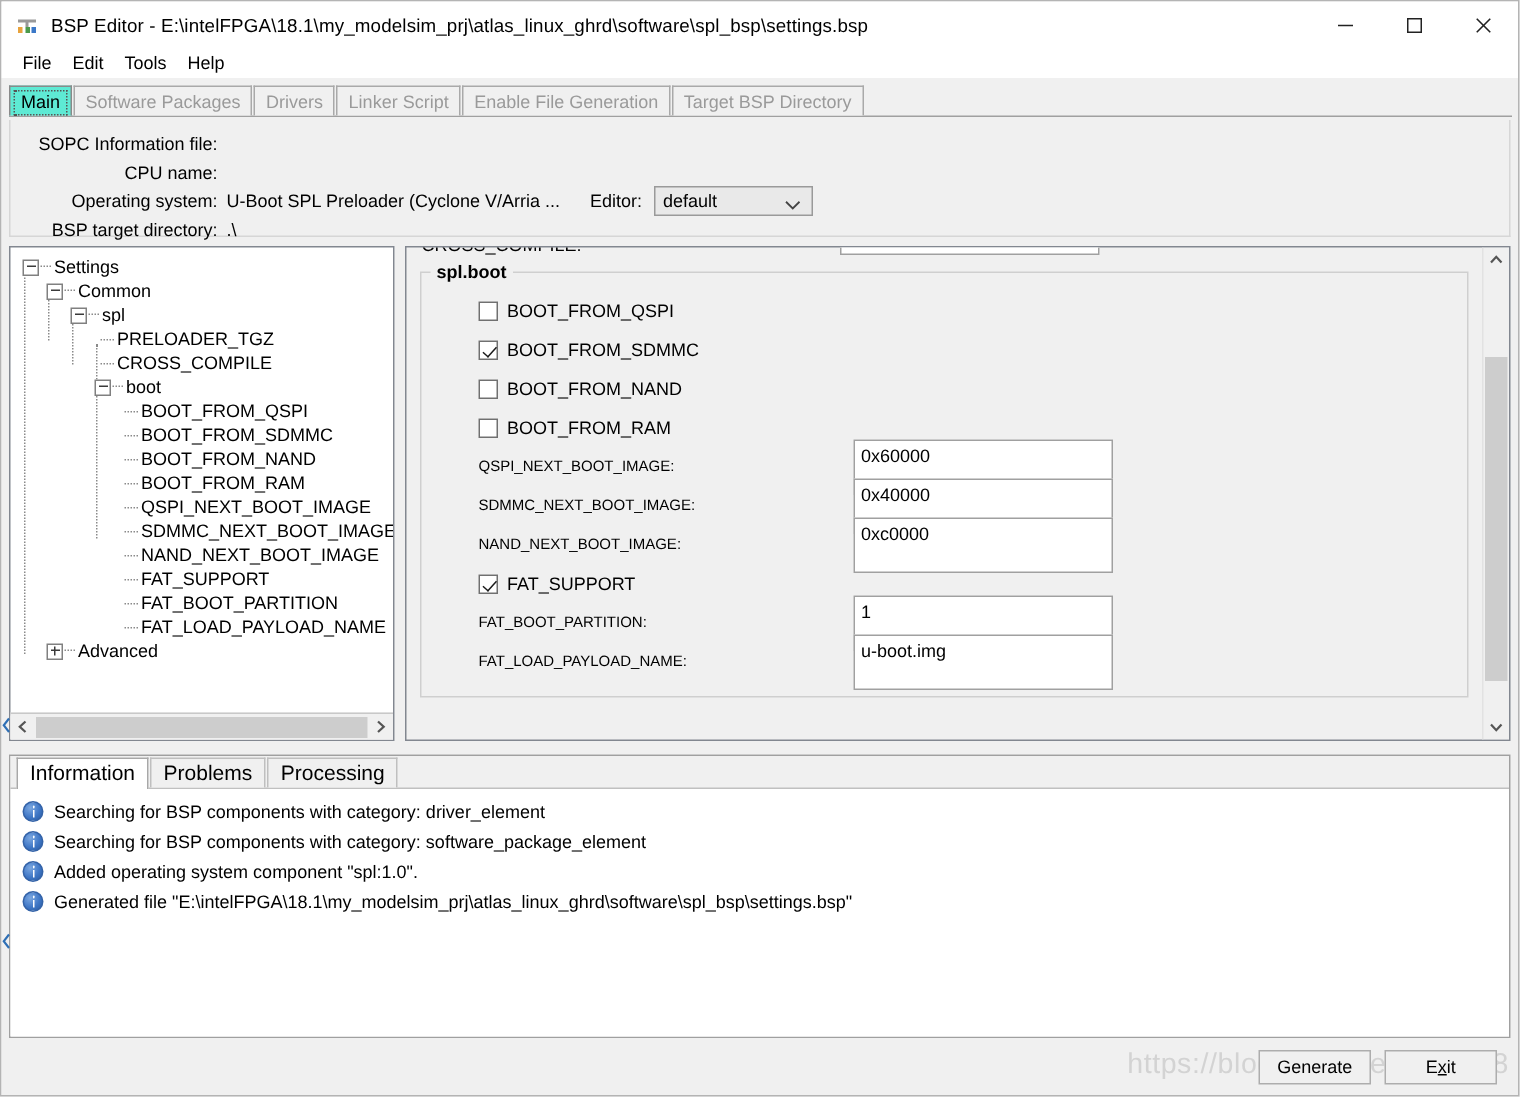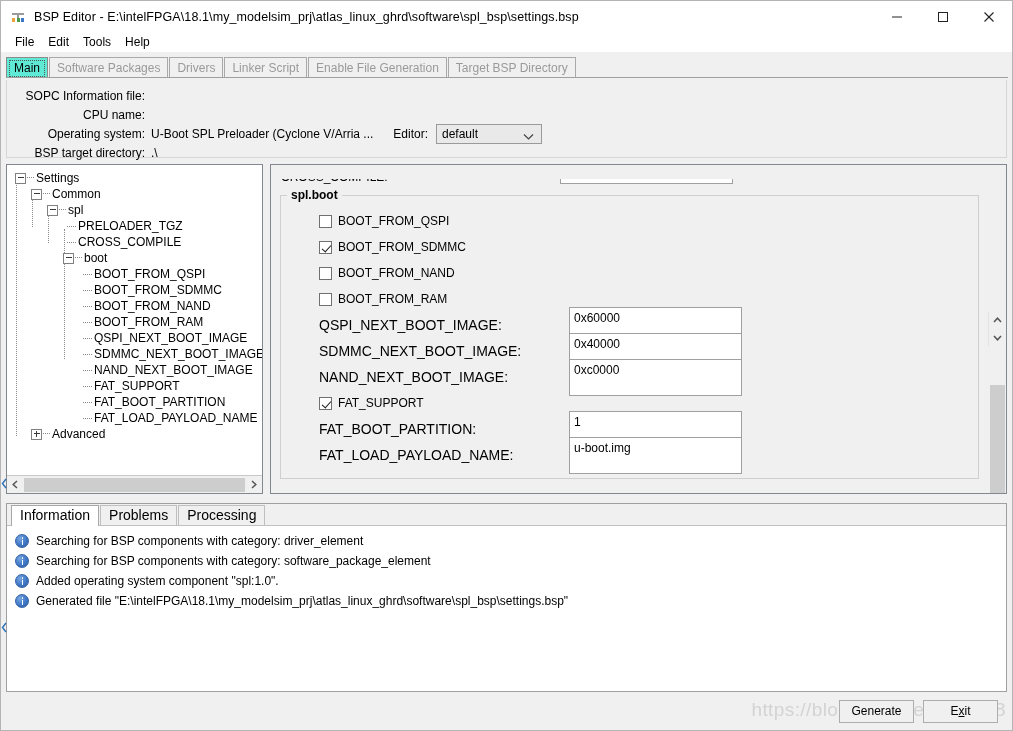--- a/index.html
+++ b/index.html
@@ -322,21 +322,20 @@
   
   .settings-pane {
     flex: 1 1 auto;
     margin-left: 7px;
     background: #f0f0f0;
     border: 1px solid #828790;
     box-sizing: border-box;
     display: flex;
     position: relative;
     overflow: hidden;
-    align-items: center;
   }
   .settings-inner {
     flex: 1 1 auto;
     position: relative;
     overflow: hidden;
     padding: 0;
   }
   .clip-row {
     height: 12px;
     overflow: hidden;
@@ -397,21 +396,21 @@
   .cbox.checked::after {
     content: "";
     position: absolute;
     left: 3.5px; top: 1px;
     width: 4px; height: 8px;
     border: solid #1a1a1a;
     border-width: 0 1.4px 1.4px 0;
     transform: rotate(42deg);
   }
   .grow .flabel {
-    font-size: 14px;
+    font-size: 10px;
     width: 250px;
     white-space: nowrap;
   }
   .grow .ftext {
     width: 173px;
     height: 37px;
     background: #ffffff;
     border: 1px solid #a0a0a0;
     box-sizing: border-box;
     font-size: 12px;

